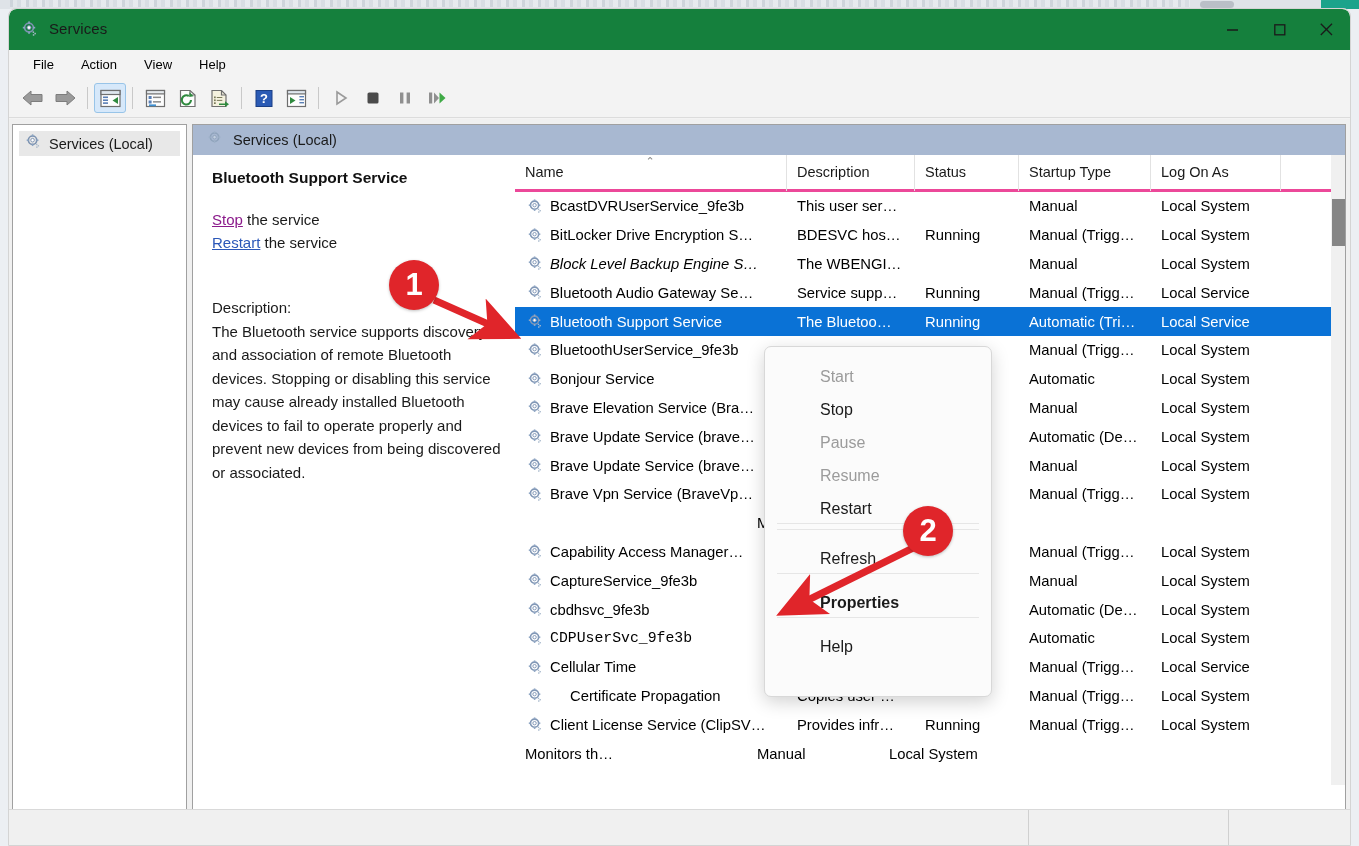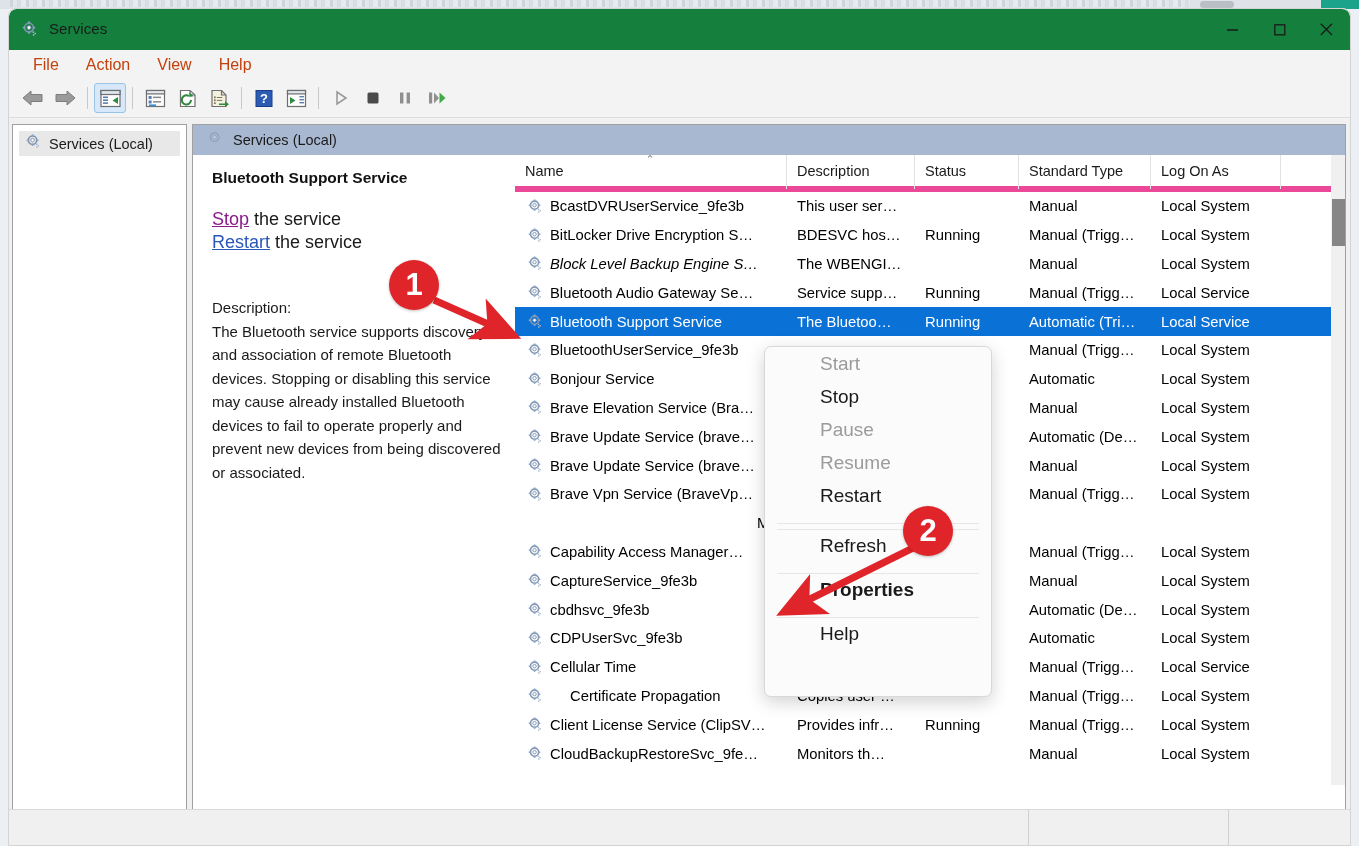--- a/index.html
+++ b/index.html
@@ -60,21 +60,21 @@
     cursor: default;
   }
   .wbtn svg { display:block; }
 
   
   .menubar {
     position: relative; height: 29px; background: #f3f3f3;
     display: flex; align-items: center; padding-left: 12px; gap: 3px;
   }
   .menuitem {
-    font-size: 16px; color: #c2410c; padding: 3px 12px; border-radius: 3px; cursor: default;
+    font-size: 13px; color: #000000; padding: 3px 12px; border-radius: 3px; cursor: default;
   }
 
   
   .toolbar {
     position: relative; height: 39px; background: #f3f3f3;
     display: flex; align-items: center; padding-left: 8px;
     border-bottom: 1px solid #dcdcdc;
   }
   .tb { width: 32px; height: 30px; display:flex; align-items:center; justify-content:center; cursor: default; }
   .tb.sel { background: #d6e8fa; border: 1px solid #98c4e8; border-radius: 3px; }
@@ -106,34 +106,34 @@
   }
   .pane-header .ph-title { font-size: 14.5px; color: #1a1a1a; }
 
   
   .descpane {
     position: absolute; left: 0; top: 30px; width: 322px; height: 620px;
     background: #ffffff; border-right: 1px solid #ffffff;
     padding: 14px 16px 0 19px;
   }
   .desc-title { font-size: 15.5px; font-weight: bold; color: #111; margin-bottom: 21px; }
-  .desc-link-row { font-size: 18px; color: #1a1a1a; line-height: 23px; }
+  .desc-link-row { font-size: 15px; color: #1a1a1a; line-height: 23px; }
   .desc-link { text-decoration: underline; cursor: pointer; }
   .desc-link.stop { color: #8b1a8b; }
   .desc-link.restart { color: #2b57b8; }
   .desc-body { margin-top: 42px; font-size: 15px; color: #1a1a1a; line-height: 23.5px; width: 292px; }
 
   
   .listwrap {
     position: absolute; left: 322px; top: 30px; width: 832px; height: 630px;
     background: #ffffff; overflow: hidden;
   }
   .lhead {
     position: relative; height: 37px; background: #ffffff;
-    border-bottom: 6px solid #ec4899; display: flex; align-items: center;
+    border-bottom: 3px solid #ec4899; display: flex; align-items: center;
   }
   .lhead .hcell {
     font-size: 14.5px; color: #1a1a1a; padding-left: 10px;
     height: 37px; display: flex; align-items: center;
     border-right: 1px solid #e2e2e2; position: relative;
   }
   .sortmark {
     position: absolute; top: 2px; left: 50%; margin-left: -5px;
     font-size: 11px; color: #8a8a8a; line-height: 10px;
   }
@@ -189,22 +189,22 @@
 
   
   .ctxmenu {
     position: absolute; left: 755px; top: 337px; width: 228px; height: 351px;
     background: #fbfbfb; border: 1px solid #d8d8d8; border-radius: 7px;
     box-shadow: 0 5px 18px rgba(0,0,0,.18);
     padding-top: 6px;
     z-index: 40;
   }
   .ctxitem {
-    height: 33px; display: flex; align-items: flex-start; padding-left: 55px;
-    font-size: 19px; color: #1a1a1a; cursor: default; position: relative;
+    height: 33px; display: flex; align-items: flex-end; padding-left: 55px;
+    font-size: 16px; color: #1a1a1a; cursor: default; position: relative;
   }
   .ctxitem.disabled { color: #9b9b9b; }
   .ctxitem.bold { font-weight: bold; }
   .ctxsep { height: 1px; margin: 5px 12px; background: #e6e6e6; }
   .ctxarrow {
     position: absolute; right: 16px; top: 50%; margin-top: -5px;
     width: 6px; height: 6px; border-right: 1.6px solid #6b6b6b; border-top: 1.6px solid #6b6b6b;
     transform: rotate(45deg);
   }
 
@@ -440,21 +440,21 @@
                 <span>Name</span>
                 <span class="sortmark">⌃</span>
               </div>
               <div class="hcell" style="width: 128px;">
                 <span>Description</span>
               </div>
               <div class="hcell" style="width: 104px;">
                 <span>Status</span>
               </div>
               <div class="hcell" style="width: 132px;">
-                <span>Standard Type</span>
+                <span>Startup Type</span>
               </div>
               <div class="hcell" style="width: 130px;">
                 <span>Log On As</span>
               </div>
             </div>
           <div class="lbody" id="list-body">
               <div class="lrow">
                 <div class="cell name" style="width: 272px;">
                   <span style="display: flex; align-items: center; flex: 0 0 auto;">
                     <svg class="svc-ico" viewBox="0 0 18 18">
@@ -836,21 +836,21 @@
                         <rect x="1.9" y="6.8" width="2.1" height="1.7"></rect>
                         <rect x="12" y="6.8" width="2.1" height="1.7"></rect>
                       </g>
                       <g fill="#a9bacd">
                         <rect x="11.4" y="11.3" width="1.5" height="1.5"></rect>
                         <rect x="13.2" y="12.7" width="1.5" height="1.5"></rect>
                         <rect x="11.7" y="14.1" width="1.5" height="1.5"></rect>
                       </g>
                     </svg>
                   </span>
-                  <span style="overflow: hidden; white-space: nowrap;">CDPUserSvc_9fe3b</span>
+                  <span style="overflow: hidden; white-space: nowrap; font-family: Liberation Mono, monospace;">CDPUserSvc_9fe3b</span>
                 </div>
                 <div class="cell" style="width: 128px;"></div>
                 <div class="cell" style="width: 104px;"></div>
                 <div class="cell" style="width: 132px;">Automatic</div>
                 <div class="cell" style="width: 130px;">Local System</div>
               </div>
               <div class="lrow">
                 <div class="cell name" style="width: 272px;">
                   <span style="display: flex; align-items: center; flex: 0 0 auto;">
                     <svg class="svc-ico" viewBox="0 0 18 18">
@@ -922,40 +922,20 @@
                     </svg>
                   </span>
                   <span style="overflow: hidden; white-space: nowrap;">Client License Service (ClipSV…</span>
                 </div>
                 <div class="cell" style="width: 128px;">Provides infr…</div>
                 <div class="cell" style="width: 104px;">Running</div>
                 <div class="cell" style="width: 132px;">Manual (Trigg…</div>
                 <div class="cell" style="width: 130px;">Local System</div>
               </div>
               <div class="lrow">
-                <div class="cell name" style="width: 272px;">
-                  <span style="display: flex; align-items: center; flex: 0 0 auto;">
-                    <svg class="svc-ico" viewBox="0 0 18 18">
-                      <circle cx="8" cy="7.6" r="4.3" fill="none" stroke="#7f95b4" stroke-width="1.7"></circle>
-                      <circle cx="8" cy="7.6" r="1.8" fill="#ffffff" stroke="#7f95b4" stroke-width="1"></circle>
-                      <g fill="#90a7c4">
-                        <rect x="7.2" y="1.5" width="1.7" height="2.1"></rect>
-                        <rect x="7.2" y="11.6" width="1.7" height="2.1"></rect>
-                        <rect x="1.9" y="6.8" width="2.1" height="1.7"></rect>
-                        <rect x="12" y="6.8" width="2.1" height="1.7"></rect>
-                      </g>
-                      <g fill="#a9bacd">
-                        <rect x="11.4" y="11.3" width="1.5" height="1.5"></rect>
-                        <rect x="13.2" y="12.7" width="1.5" height="1.5"></rect>
-                        <rect x="11.7" y="14.1" width="1.5" height="1.5"></rect>
-                      </g>
-                    </svg>
-                  </span>
-                  <span style="overflow: hidden; white-space: nowrap;">CloudBackupRestoreSvc_9fe…</span>
-                </div>
                 <div class="cell" style="width: 128px;">Monitors th…</div>
                 <div class="cell" style="width: 104px;"></div>
                 <div class="cell" style="width: 132px;">Manual</div>
                 <div class="cell" style="width: 130px;">Local System</div>
               </div>
             </div>
           <div class="vscroll">
             <div class="vthumb"></div>
           </div>
         </div>

